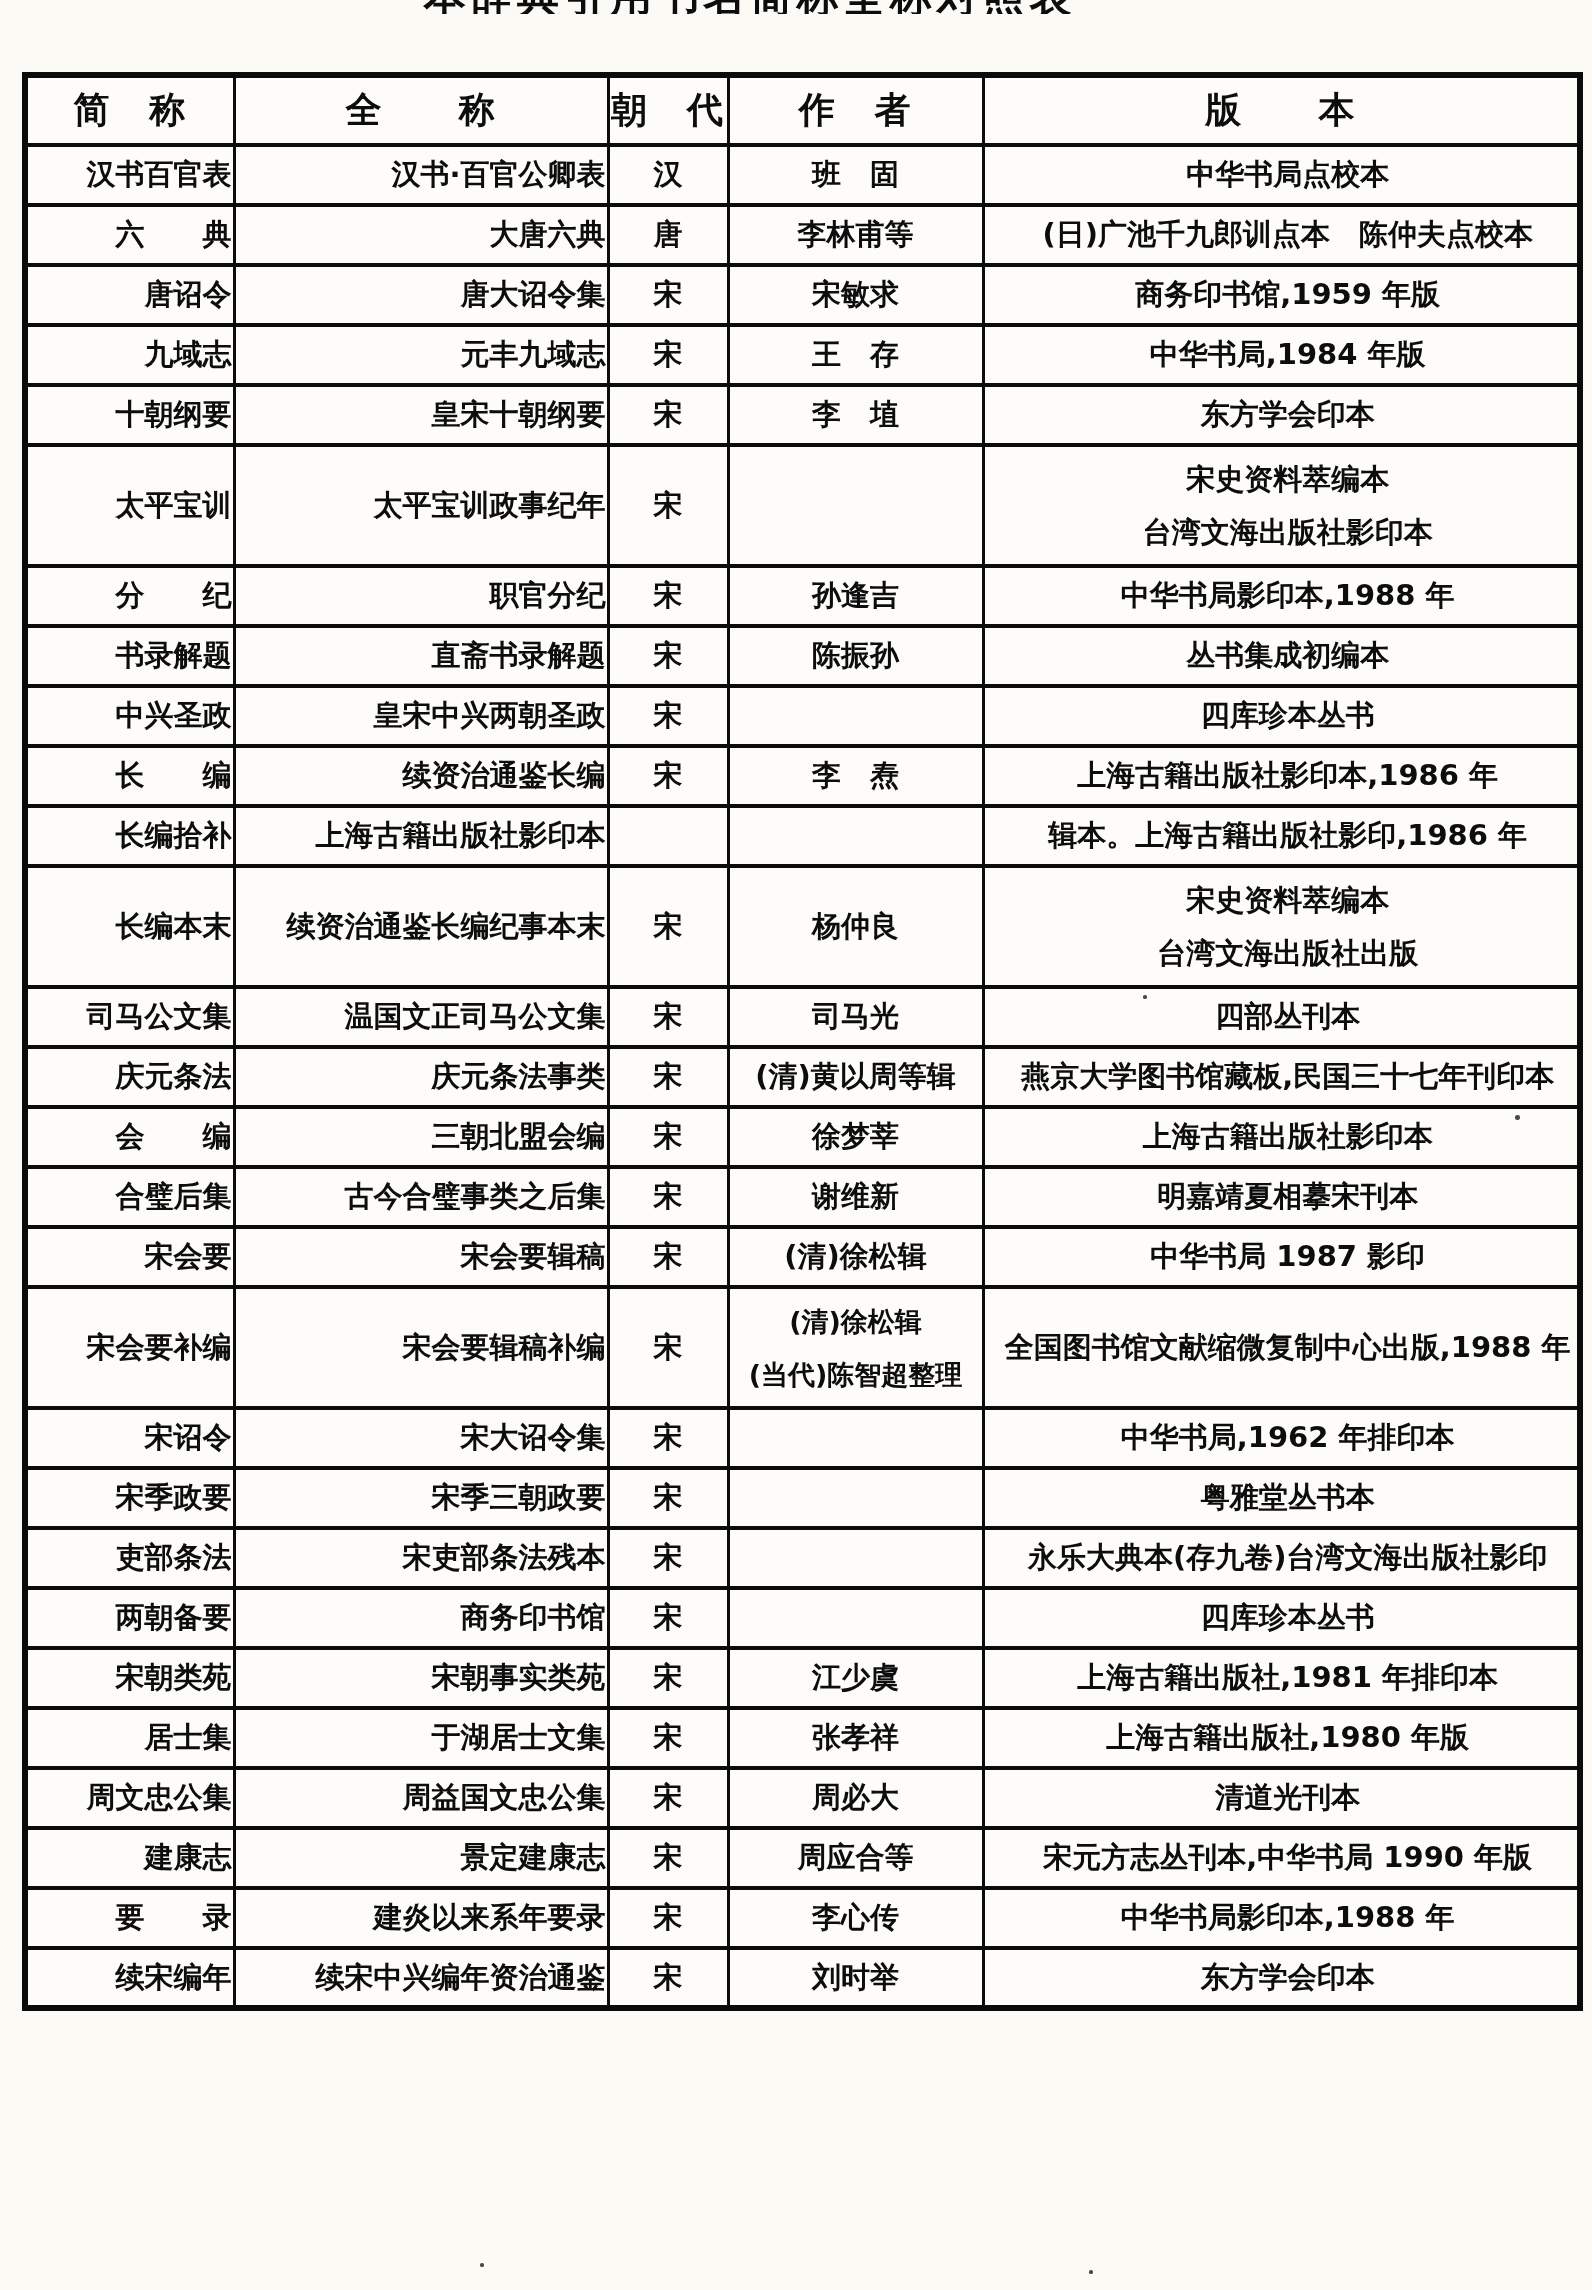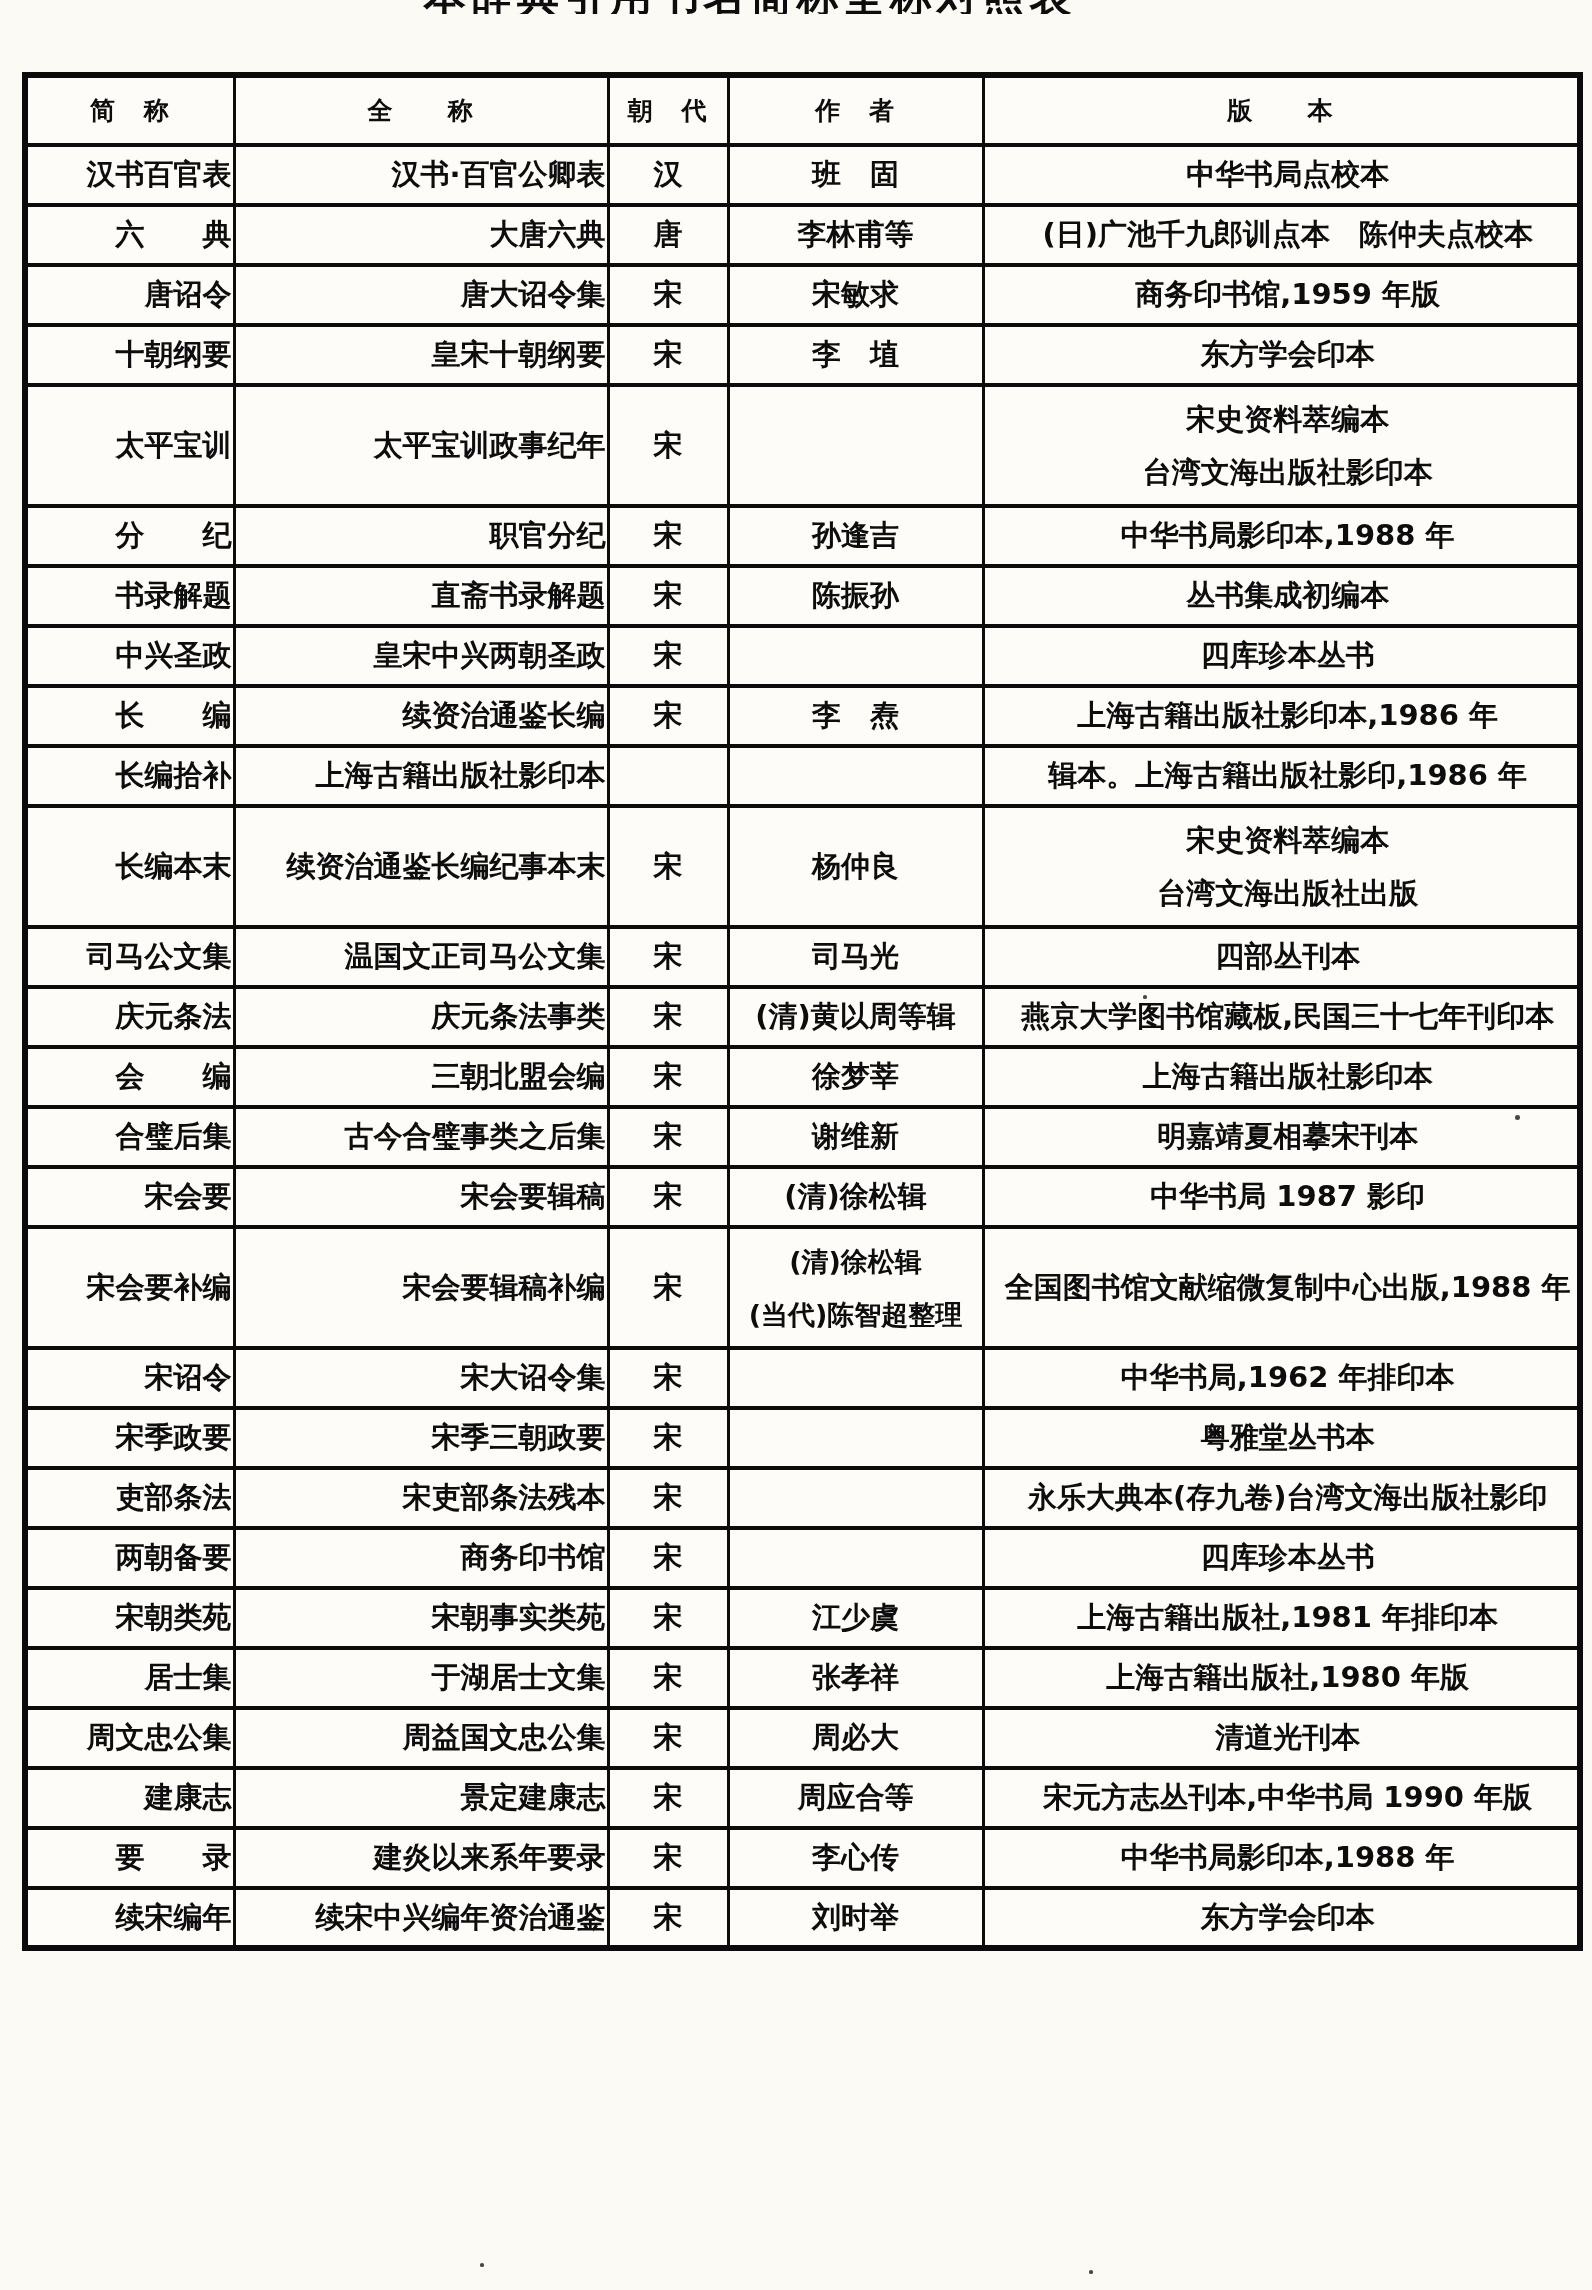--- a/index.html
+++ b/index.html
@@ -39,21 +39,21 @@
   th,td{
     border:3.7px solid #0c0c0c;
     border-top-width:4.6px;border-bottom-width:4.6px;
     vertical-align:middle;
     overflow:hidden;
     white-space:nowrap;
   }
   thead tr{height:70px;}
   tbody tr{height:60px;}
   tbody tr.tall{height:121px;}
-  th{font-size:25px;text-align:center;letter-spacing:1.8px;}
+  th{font-size:36px;text-align:center;letter-spacing:1.8px;}
   td{font-size:29px;}
   td.c1,td.c2{text-align:right;padding-left:16.6px;}
   td.c3,td.c4{text-align:center;}
   td.c5{text-align:center;padding-left:14.8px;}
   td .line{line-height:53px;}
   td.c4 .line{font-size:27px;}
   .speck{position:absolute;background:#1a1a1a;border-radius:50%;opacity:.8;}
 </style>
 </head>
 <body>
@@ -95,20 +95,27 @@
         <td class="c5">(日)广池千九郎训点本　陈仲夫点校本</td>
       </tr>
       <tr>
         <td class="c1">唐诏令</td>
         <td class="c2">唐大诏令集</td>
         <td class="c3">宋</td>
         <td class="c4">宋敏求</td>
         <td class="c5">商务印书馆,1959 年版</td>
       </tr>
       <tr>
+        <td class="c1">九域志</td>
+        <td class="c2">元丰九域志</td>
+        <td class="c3">宋</td>
+        <td class="c4">王　存</td>
+        <td class="c5">中华书局,1984 年版</td>
+      </tr>
+      <tr>
         <td class="c1">十朝纲要</td>
         <td class="c2">皇宋十朝纲要</td>
         <td class="c3">宋</td>
         <td class="c4">李　埴</td>
         <td class="c5">东方学会印本</td>
       </tr>
       <tr class="tall">
         <td class="c1">太平宝训</td>
         <td class="c2">太平宝训政事纪年</td>
         <td class="c3">宋</td>

